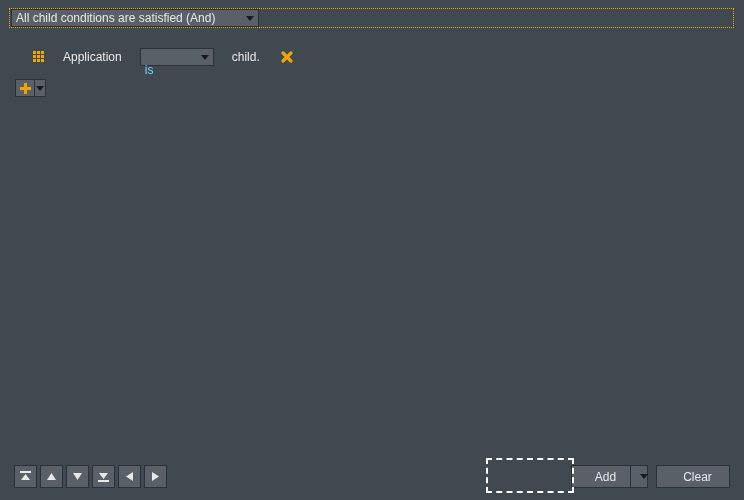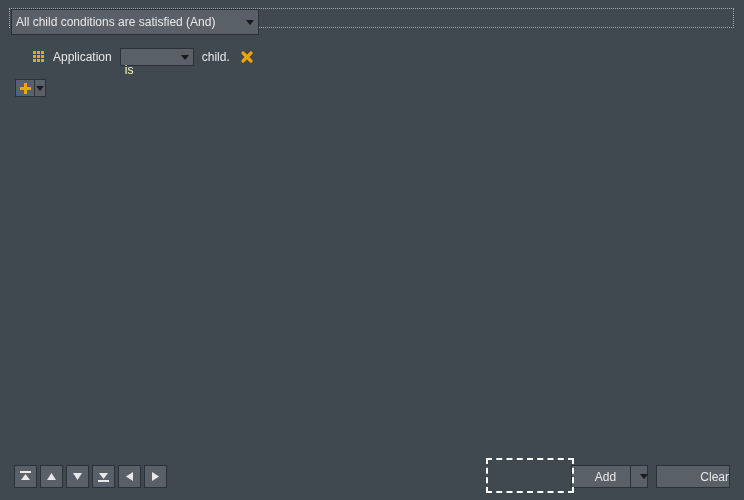--- a/index.html
+++ b/index.html
@@ -18,61 +18,61 @@
   .group-select {
     position: absolute;
     left: 9px; top: 8px;
     width: 725px; height: 20px;
     border: 1px dotted #f2a400;
     background: #404850;
   }
   .group-inner {
     position: absolute;
     left: 1px; top: 0px;
-    width: 248px; height: 26px;
+    width: 248px; height: 18px;
     background: #5a6068;
     border: 1px solid #2b3138;
     display: flex; align-items: center;
     padding: 0 4px;
     cursor: default;
   }
   .group-inner span { flex: 1; color: #e8e8e8; font-size: 12px; }
   .caret {
     width: 0; height: 0;
     border-left: 4px solid transparent;
     border-right: 4px solid transparent;
     border-top: 5px solid #1a1a1a;
   }
 
   
   .cond-row {
     position: absolute;
     left: 33px; top: 47px;
     height: 20px;
     display: flex; align-items: center;
-    gap: 8px;
+    gap: 18px;
   }
   .move-handle {
     width: 12px; height: 12px;
     display: grid;
     grid-template-columns: repeat(3, 3px);
     grid-template-rows: repeat(3, 3px);
     gap: 1px;
   }
   .move-handle div { background: #f2a400; width: 3px; height: 3px; }
   .label { color: #e8e8e8; font-size: 12px; }
   .cond-select {
     width: 74px; height: 18px;
     background: #5a6068;
     border: 1px solid #2b3138;
     display: flex; align-items: center;
     padding: 0 4px;
     cursor: default;
   }
-  .cond-select span { flex: 1; font-size: 12px; color: #fef9c3; margin-top: 25px; }
+  .cond-select span { flex: 1; font-size: 12px; color: #7dd3fc; margin-top: 25px; }
   .x-icon {
     width: 18px; height: 18px;
     display: flex; align-items: center; justify-content: center;
     cursor: pointer;
   }
   .x-icon svg { display: block; }
 
   
   .add-row {
     position: absolute;
@@ -126,21 +126,21 @@
   }
   .btn {
     height: 23px;
     background: #5a6068;
     border: 1px solid #2b3138;
     display: flex; align-items: center; justify-content: center;
     color: #e8e8e8; font-size: 12px;
     cursor: pointer;
     padding-left: 9px;
   }
-  .btn.clear { width: 74px; justify-content: flex-end; }
+  .btn.clear { width: 74px; }
   .btn.remove { width: 74px; opacity: 0.4; cursor: default; }
   .add-split { display: flex; }
   .add-split .btn.addmain { width: 60px; }
   .add-split .btn.adddrop { width: 18px; margin-left: -1px; }
 
   .dashed-focus {
     position: absolute;
     pointer-events: none;
     border: 2px dashed #ffffff;
     border-radius: 1px;

